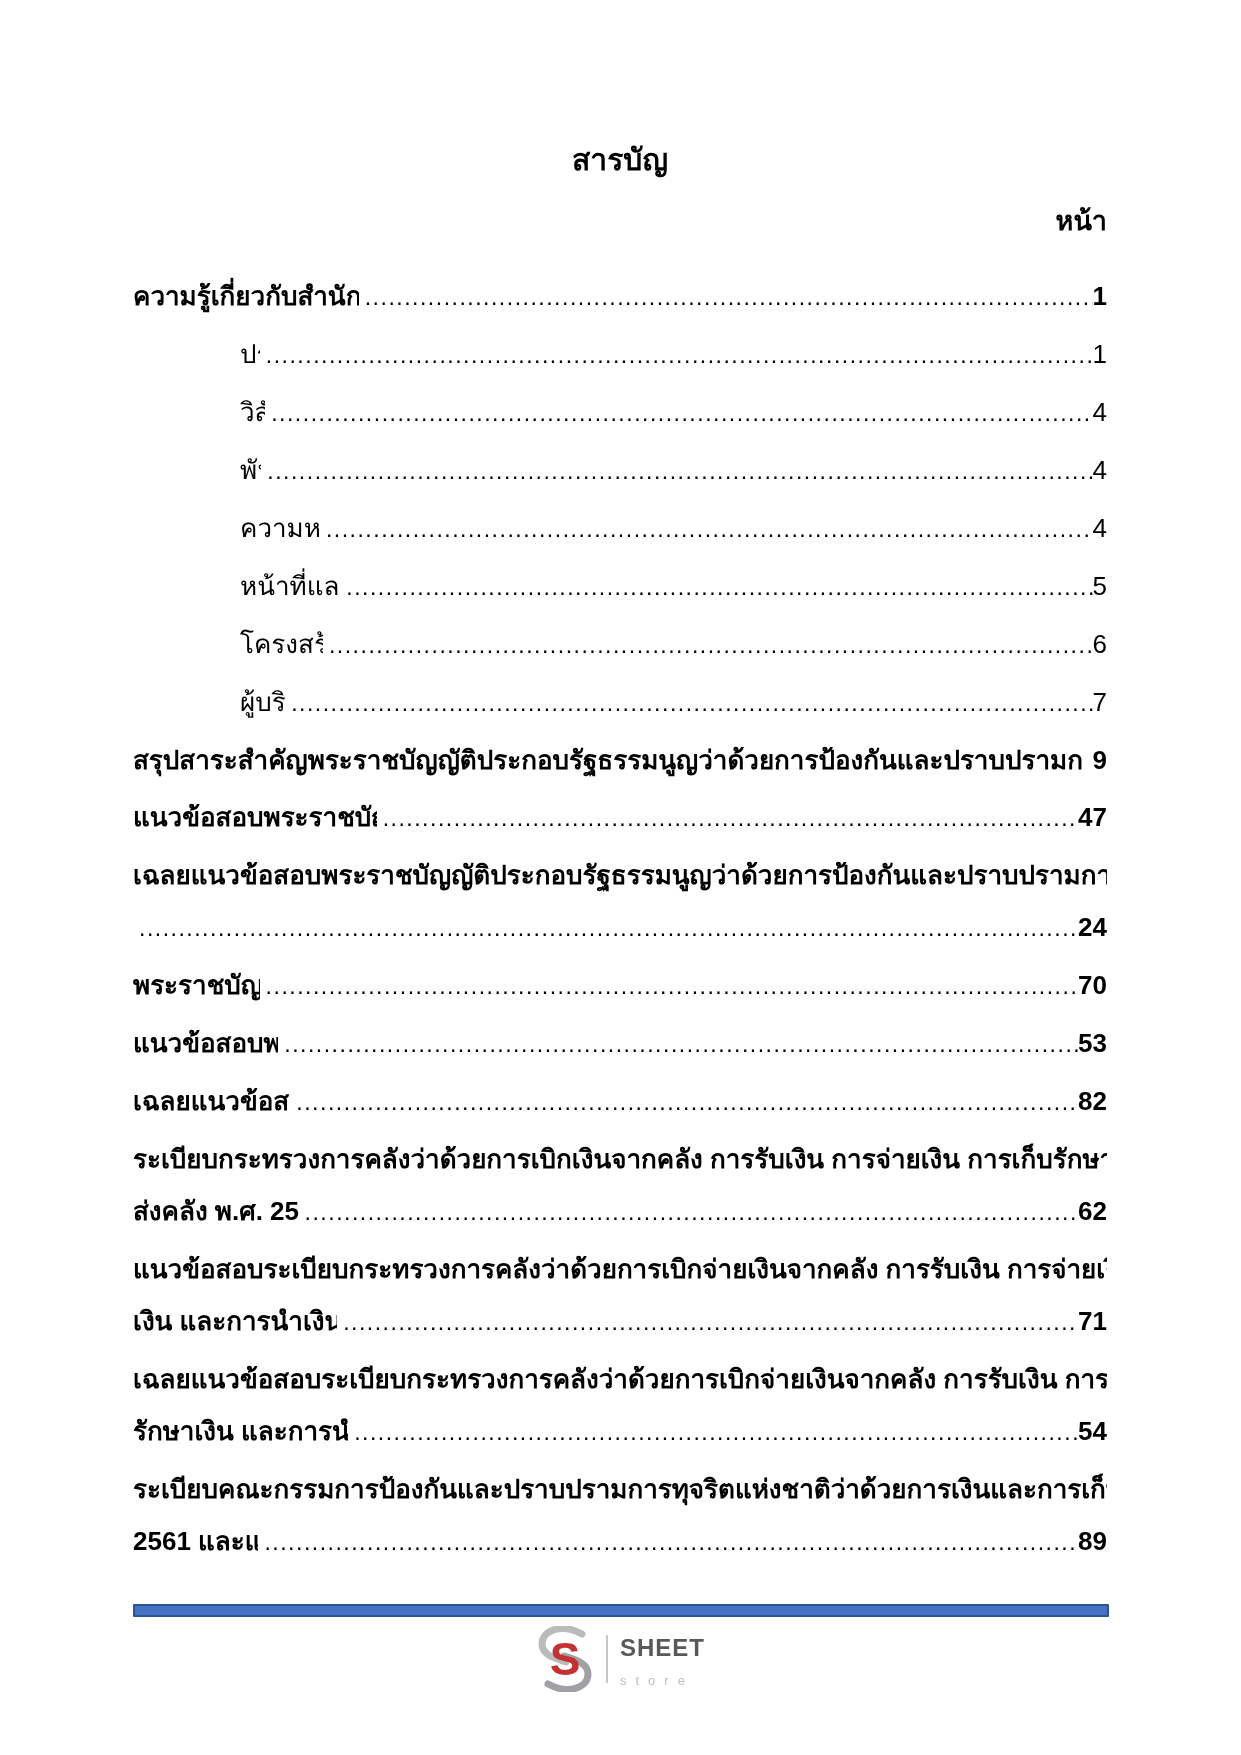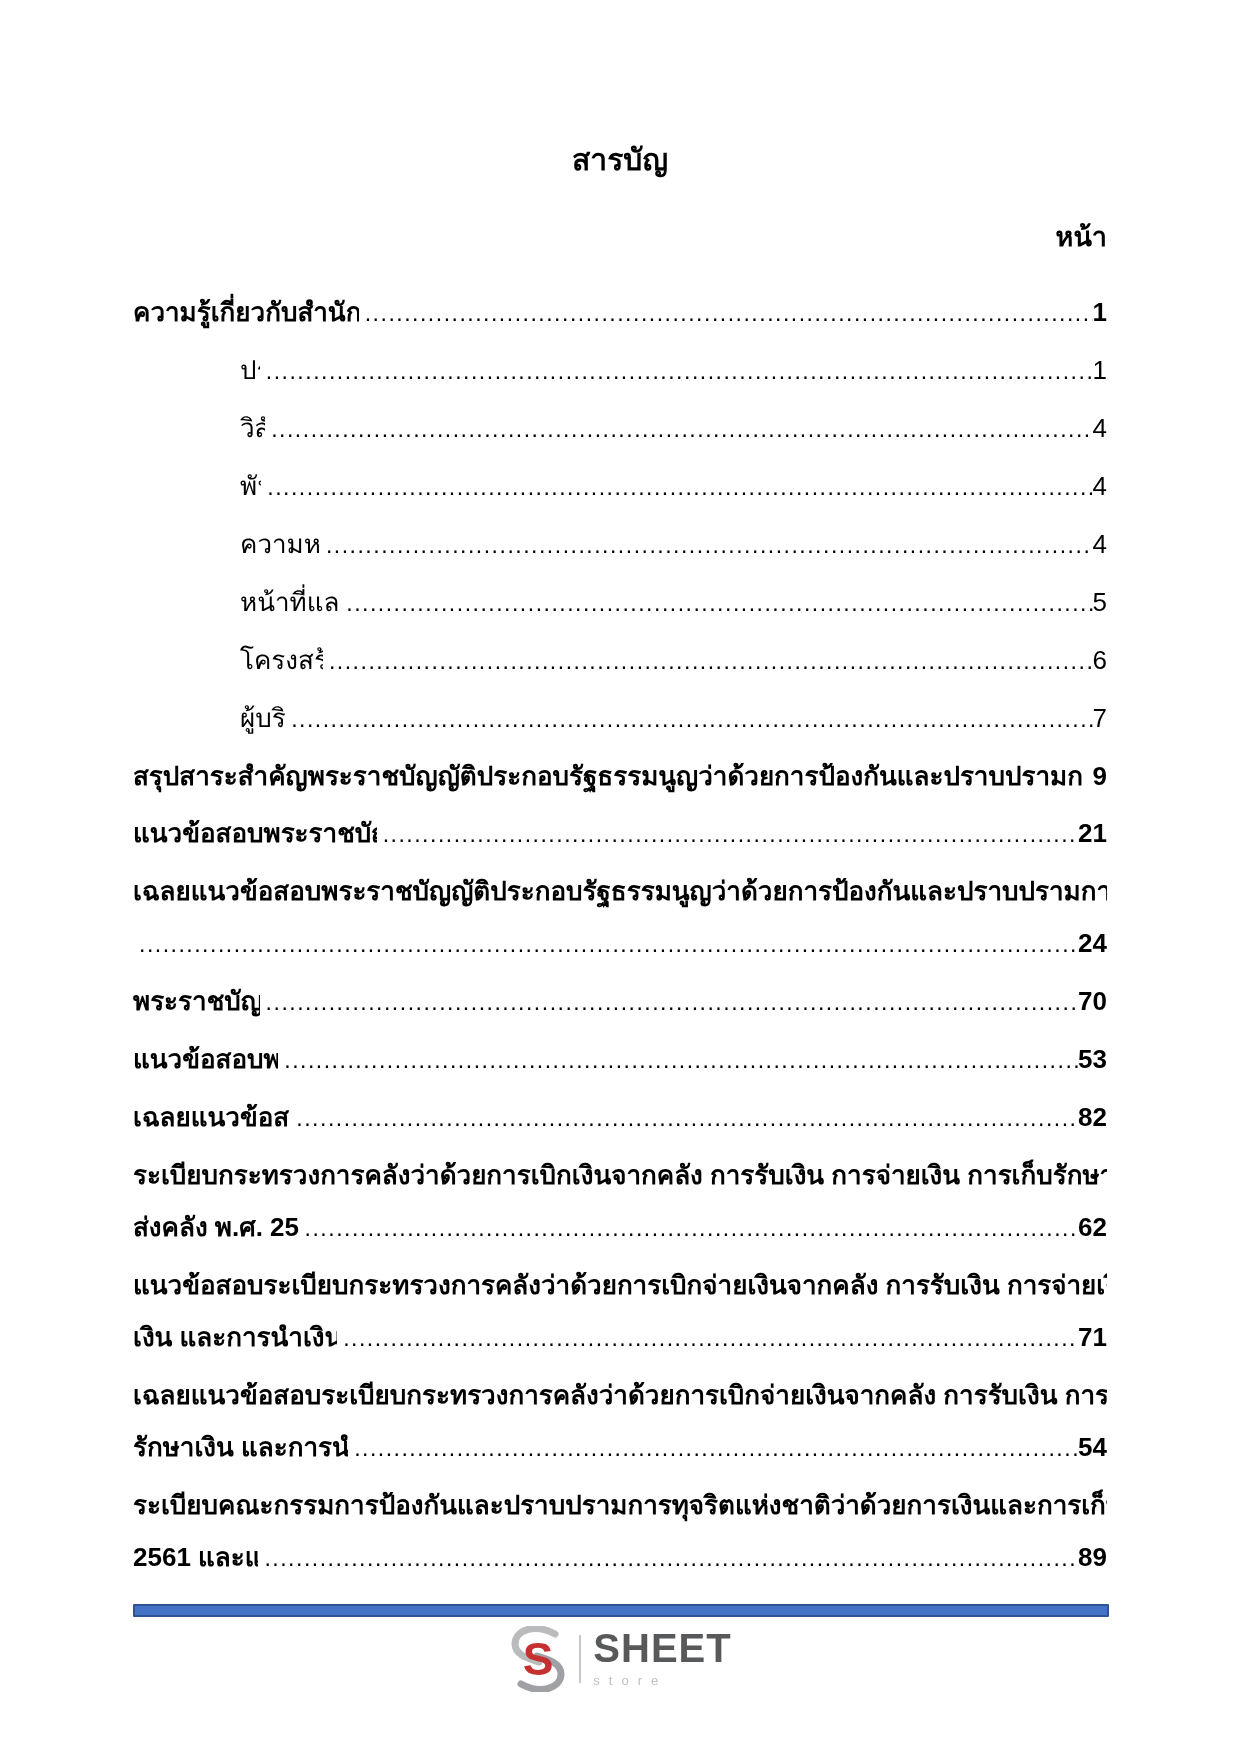--- a/index.html
+++ b/index.html
@@ -16,21 +16,21 @@
     position:absolute;
     left:133px; right:134px; top:0;
   }
   .doc-title {
     padding-top:136px;
     text-align:center;
     font-size:30px;
     font-weight:700;
   }
   .page-label {
-    margin-top:32px;
+    margin-top:16px;
     text-align:right;
     font-size:27px;
     font-weight:700;
   }
   .toc { margin-top:28px; font-size:26px; }
   .entry { margin-bottom:5px; }
   .entry.bold { font-weight:700; }
   .entry.indent .row { padding-left:107px; }
   .row {
     display:flex;
@@ -65,21 +65,21 @@
     left:0; top:1626px; width:100%;
     display:flex;
     justify-content:center;
     align-items:center;
     gap:12px;
   }
   .logo-mark { position:relative; width:58px; height:66px; }
   .logo-divider { width:2px; height:48px; background:#c7c8ca; }
   .brand-block { display:flex; flex-direction:column; }
   .brand-name {
-    font-size:40px; font-weight:700;
+    font-size:24px; font-weight:700;
     color:#58595b; letter-spacing:1px; line-height:32px;
   }
   .brand-sub {
     margin-top:10px;
     font-size:13px; color:#bdbfc1;
     letter-spacing:9px; line-height:13px;
   }
 </style>
 </head>
 <body>
@@ -149,21 +149,21 @@
           <div class="row">
             <span class="txt">สรุปสาระสำคัญพระราชบัญญัติประกอบรัฐธรรมนูญว่าด้วยการป้องกันและปราบปรามการทุจริต พ.ศ.2561</span>
             <span class="spacer"></span>
             <span class="pageno">9</span>
           </div>
         </div>
         <div class="entry bold">
           <div class="row">
             <span class="txt">แนวข้อสอบพระราชบัญญัติประกอบรัฐธรรมนูญว่าด้วยการป้องกันและปราบปรามการทุจริต พ.ศ.2561</span>
             <span class="leader">................................................................................................................................................................................................................................................................................................................................................................................................................</span>
-            <span class="pageno">21</span>
+            <span class="pageno">47</span>
           </div>
         </div>
         <div class="entry bold">
           <div class="row">
             <span class="txt">เฉลยแนวข้อสอบพระราชบัญญัติประกอบรัฐธรรมนูญว่าด้วยการป้องกันและปราบปรามการทุจริต พ.ศ.2561</span>
           </div>
           <div class="row">
             <span class="txt"></span>
             <span class="leader">................................................................................................................................................................................................................................................................................................................................................................................................................</span>
             <span class="pageno">24</span>

